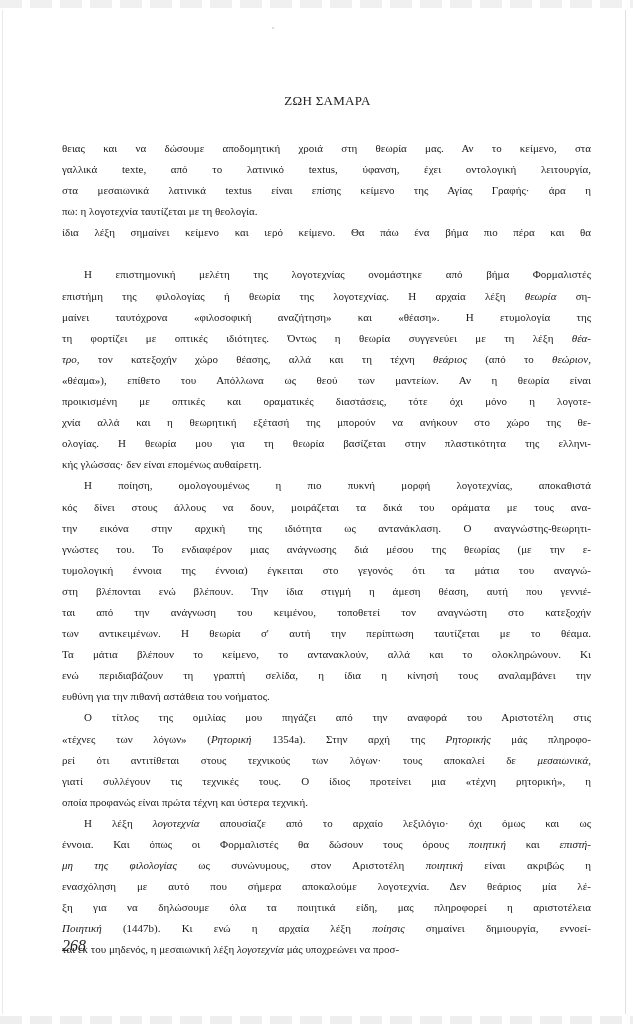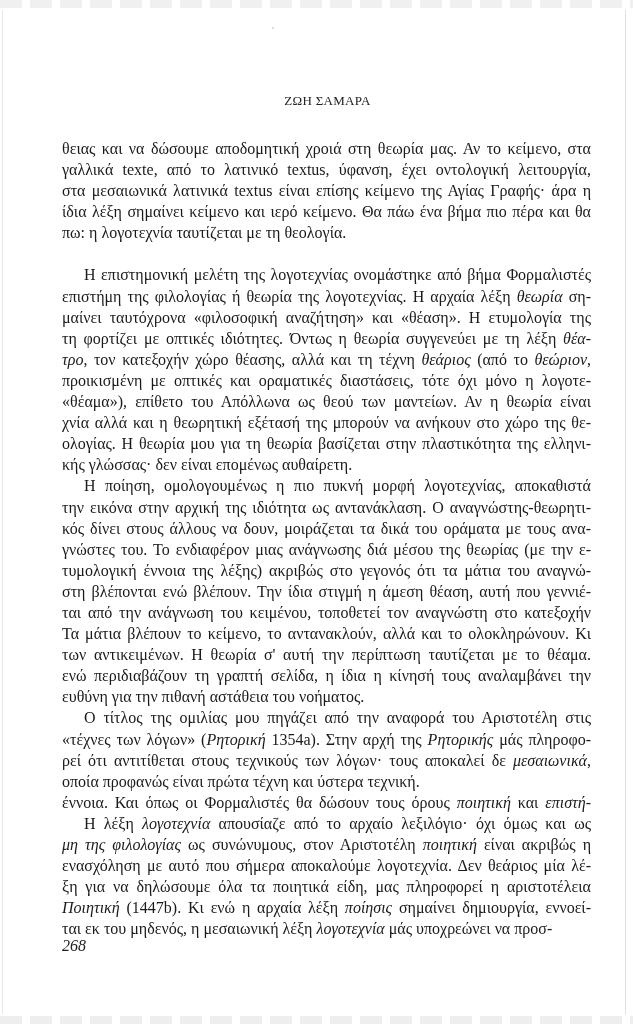--- a/index.html
+++ b/index.html
@@ -49,21 +49,21 @@
       text-align: center;
       font-size: 13px;
       letter-spacing: 0.3px;
       color: #222;
     }
     .text-block {
       position: absolute;
       left: 62px;
       top: 138px;
       width: 529px;
-      font-size: 16px;
+      font-size: 11px;
       line-height: 21.1px;
       text-align: justify;
     }
     .para {
       margin: 0;
       text-indent: 22px;
       hyphens: manual;
     }
     .para.no-indent {
       text-indent: 0;
@@ -116,57 +116,58 @@
 <div class="scan-bottom-edge"></div>
 <div class="speck"></div>
 
 <div class="running-head">ΖΩΗ ΣΑΜΑΡΑ</div>
 
 <div class="text-block" id="text-block">
     <div class="para no-indent gap-after">
       <span class="line"><span>θειας και να δώσουμε αποδομητική χροιά στη θεωρία μας. Αν το κείμενο, στα</span></span>
       <span class="line"><span>γαλλικά texte, από το λατινικό textus, ύφανση, έχει οντολογική λειτουργία,</span></span>
       <span class="line"><span>στα μεσαιωνικά λατινικά textus είναι επίσης κείμενο της Αγίας Γραφής· άρα η</span></span>
+      <span class="line last"><span>πω: η λογοτεχνία ταυτίζεται με τη θεολογία.</span></span>
       <span class="line"><span>ίδια λέξη σημαίνει κείμενο και ιερό κείμενο. Θα πάω ένα βήμα πιο πέρα και θα</span></span>
-      <span class="line last"><span>πω: η λογοτεχνία ταυτίζεται με τη θεολογία.</span></span>
     </div>
     <div class="para">
       <span class="line indent"><span>Η επιστημονική μελέτη της λογοτεχνίας ονομάστηκε από βήμα Φορμαλιστές</span></span>
       <span class="line"><span>επιστήμη της φιλολογίας ή θεωρία της λογοτεχνίας. Η αρχαία λέξη </span><em>θεωρία</em><span> ση-</span></span>
       <span class="line"><span>μαίνει ταυτόχρονα «φιλοσοφική αναζήτηση» και «θέαση». Η ετυμολογία της</span></span>
       <span class="line"><span>τη φορτίζει με οπτικές ιδιότητες. Όντως η θεωρία συγγενεύει με τη λέξη </span><em>θέα-</em></span>
       <span class="line"><em>τρο</em><span>, τον κατεξοχήν χώρο θέασης, αλλά και τη τέχνη </span><em>θεάριος</em><span> (από το </span><em>θεώριον</em><span>,</span></span>
+      <span class="line"><span>«θέαμα»), επίθετο του Απόλλωνα ως θεού των μαντείων. Αν η θεωρία είναι</span></span>
       <span class="line"><span>προικισμένη με οπτικές και οραματικές διαστάσεις, τότε όχι μόνο η λογοτε-</span></span>
-      <span class="line"><span>«θέαμα»), επίθετο του Απόλλωνα ως θεού των μαντείων. Αν η θεωρία είναι</span></span>
       <span class="line"><span>χνία αλλά και η θεωρητική εξέτασή της μπορούν να ανήκουν στο χώρο της θε-</span></span>
       <span class="line"><span>ολογίας. Η θεωρία μου για τη θεωρία βασίζεται στην πλαστικότητα της ελληνι-</span></span>
       <span class="line last"><span>κής γλώσσας· δεν είναι επομένως αυθαίρετη.</span></span>
     </div>
     <div class="para">
       <span class="line indent"><span>Η ποίηση, ομολογουμένως η πιο πυκνή μορφή λογοτεχνίας, αποκαθιστά</span></span>
+      <span class="line"><span>κός δίνει στους άλλους να δουν, μοιράζεται τα δικά του οράματα με τους ανα-</span></span>
       <span class="line"><span>την εικόνα στην αρχική της ιδιότητα ως αντανάκλαση. Ο αναγνώστης-θεωρητι-</span></span>
-      <span class="line"><span>κός δίνει στους άλλους να δουν, μοιράζεται τα δικά του οράματα με τους ανα-</span></span>
       <span class="line"><span>γνώστες του. Το ενδιαφέρον μιας ανάγνωσης διά μέσου της θεωρίας (με την ε-</span></span>
-      <span class="line"><span>τυμολογική έννοια της λέξης) ακριβώς στο γεγονός ότι τα μάτια του αναγνώ-</span></span>
+      <span class="line"><span>τυμολογική έννοια της έννοια) έγκειται στο γεγονός ότι τα μάτια του αναγνώ-</span></span>
       <span class="line"><span>στη βλέπονται ενώ βλέπουν. Την ίδια στιγμή η άμεση θέαση, αυτή που γεννιέ-</span></span>
       <span class="line"><span>ται από την ανάγνωση του κειμένου, τοποθετεί τον αναγνώστη στο κατεξοχήν</span></span>
+      <span class="line"><span>των αντικειμένων. Η θεωρία σ' αυτή την περίπτωση ταυτίζεται με το θέαμα.</span></span>
       <span class="line"><span>Τα μάτια βλέπουν το κείμενο, το αντανακλούν, αλλά και το ολοκληρώνουν. Κι</span></span>
-      <span class="line"><span>των αντικειμένων. Η θεωρία σ' αυτή την περίπτωση ταυτίζεται με το θέαμα.</span></span>
       <span class="line"><span>ενώ περιδιαβάζουν τη γραπτή σελίδα, η ίδια η κίνησή τους αναλαμβάνει την</span></span>
       <span class="line last"><span>ευθύνη για την πιθανή αστάθεια του νοήματος.</span></span>
     </div>
     <div class="para">
       <span class="line indent"><span>Ο τίτλος της ομιλίας μου πηγάζει από την αναφορά του Αριστοτέλη στις</span></span>
       <span class="line"><span>«τέχνες των λόγων» (</span><em>Ρητορική</em><span> 1354a). Στην αρχή της </span><em>Ρητορικής</em><span> μάς πληροφο-</span></span>
       <span class="line"><span>ρεί ότι αντιτίθεται στους τεχνικούς των λόγων· τους αποκαλεί δε </span><em>μεσαιωνικά</em><span>,</span></span>
+      <span class="line"><span>γιατί συλλέγουν τις τεχνικές τους. Ο ίδιος προτείνει μια «τέχνη ρητορική», η</span></span>
       <span class="line last"><span>οποία προφανώς είναι πρώτα τέχνη και ύστερα τεχνική.</span></span>
     </div>
     <div class="para">
+      <span class="line indent"><span>Η λέξη </span><em>λογοτεχνία</em><span> απουσίαζε από το αρχαίο λεξιλόγιο· όχι όμως και ως</span></span>
       <span class="line"><span>έννοια. Και όπως οι Φορμαλιστές θα δώσουν τους όρους </span><em>ποιητική</em><span> και </span><em>επιστή-</em></span>
-      <span class="line indent"><span>Η λέξη </span><em>λογοτεχνία</em><span> απουσίαζε από το αρχαίο λεξιλόγιο· όχι όμως και ως</span></span>
       <span class="line"><em>μη της φιλολογίας</em><span> ως συνώνυμους, στον Αριστοτέλη </span><em>ποιητική</em><span> είναι ακριβώς η</span></span>
       <span class="line"><span>ενασχόληση με αυτό που σήμερα αποκαλούμε λογοτεχνία. Δεν θεάριος μία λέ-</span></span>
       <span class="line"><span>ξη για να δηλώσουμε όλα τα ποιητικά είδη, μας πληροφορεί η αριστοτέλεια</span></span>
       <span class="line"><em>Ποιητική</em><span> (1447b). Κι ενώ η αρχαία λέξη </span><em>ποίησις</em><span> σημαίνει δημιουργία, εννοεί-</span></span>
       <span class="line last"><span>ται εκ του μηδενός, η μεσαιωνική λέξη </span><em>λογοτεχνία</em><span> μάς υποχρεώνει να προσ-</span></span>
     </div>
   </div>
 
 <div class="page-number">268</div>
 

